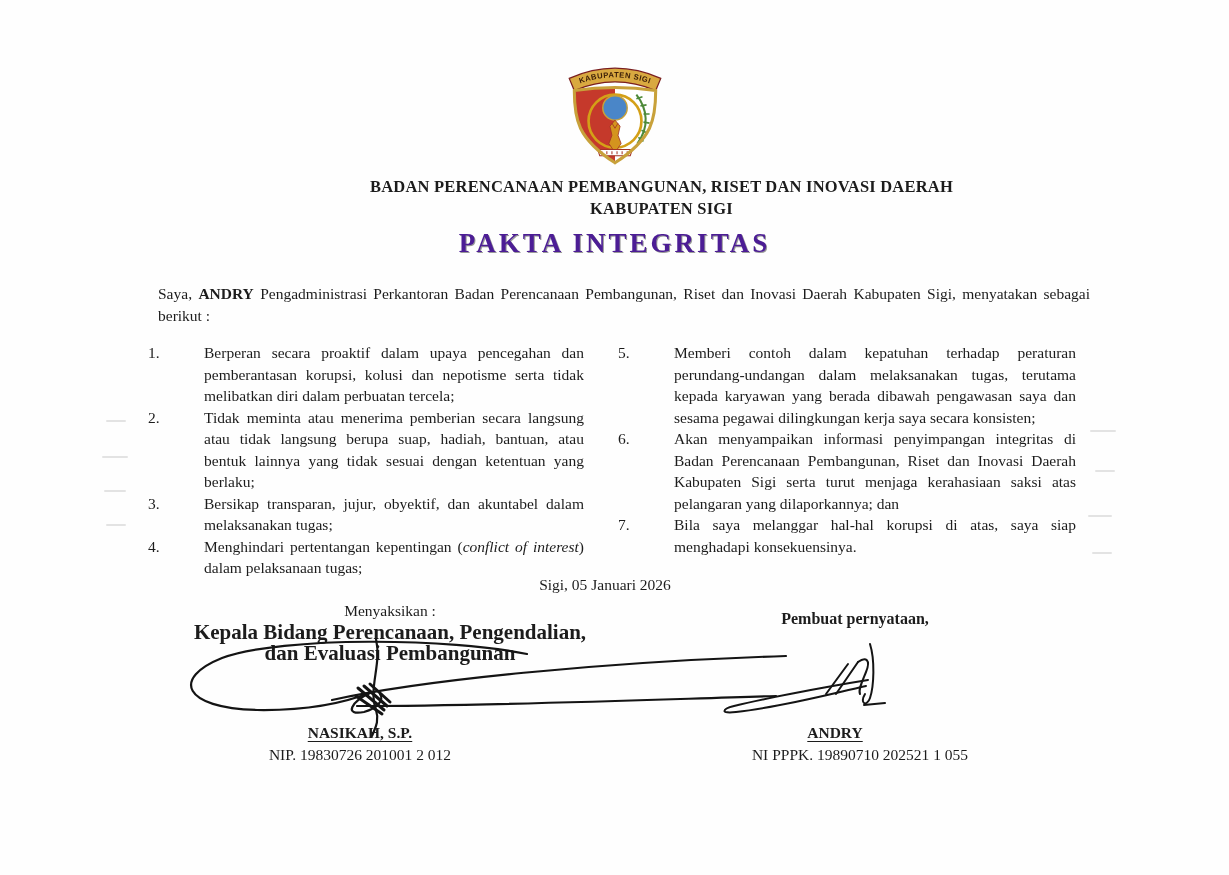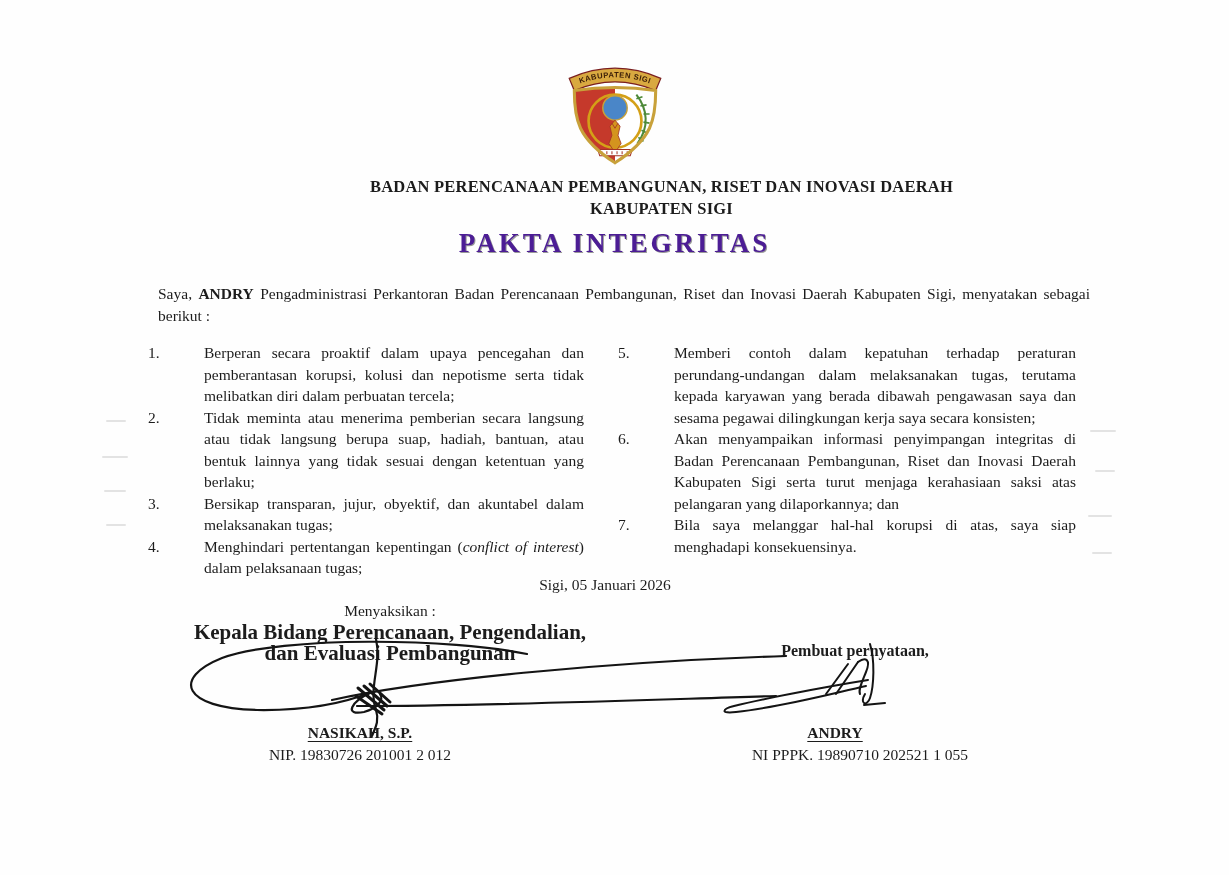--- a/index.html
+++ b/index.html
@@ -34,21 +34,21 @@
 
   .witness-label { left:190px; top:602px; width:400px; text-align:center; font-size:15.5px; }
   .witness-role  { left:150px; top:622px; width:480px; text-align:center;
     font-weight:bold; font-size:21px; line-height:21px; }
   .sig-name { font-weight:bold; font-size:15.5px; text-decoration:underline;
     text-underline-offset:3px; text-align:center; }
   .sig-id { font-size:15.5px; text-align:center; }
   .witness-name { left:160px; top:724px; width:400px; }
   .witness-id   { left:160px; top:746px; width:400px; }
 
-  .declarant-label { left:655px; top:642px; width:400px; text-align:center;
+  .declarant-label { left:655px; top:610px; width:400px; text-align:center;
     font-weight:bold; font-size:16px; }
   .declarant-name { left:635px; top:724px; width:400px; }
   .declarant-id   { left:660px; top:746px; width:400px; }
 
   .sig-svg { pointer-events:none; }
   .sig-left  { left:172px; top:636px; width:618px; height:108px; }
   .sig-right { left:708px; top:642px; width:252px; height:86px; }
 
   .artifact { position:absolute; height:2px; background:#dcdcdc; border-radius:1px; opacity:.8; }
 </style>

